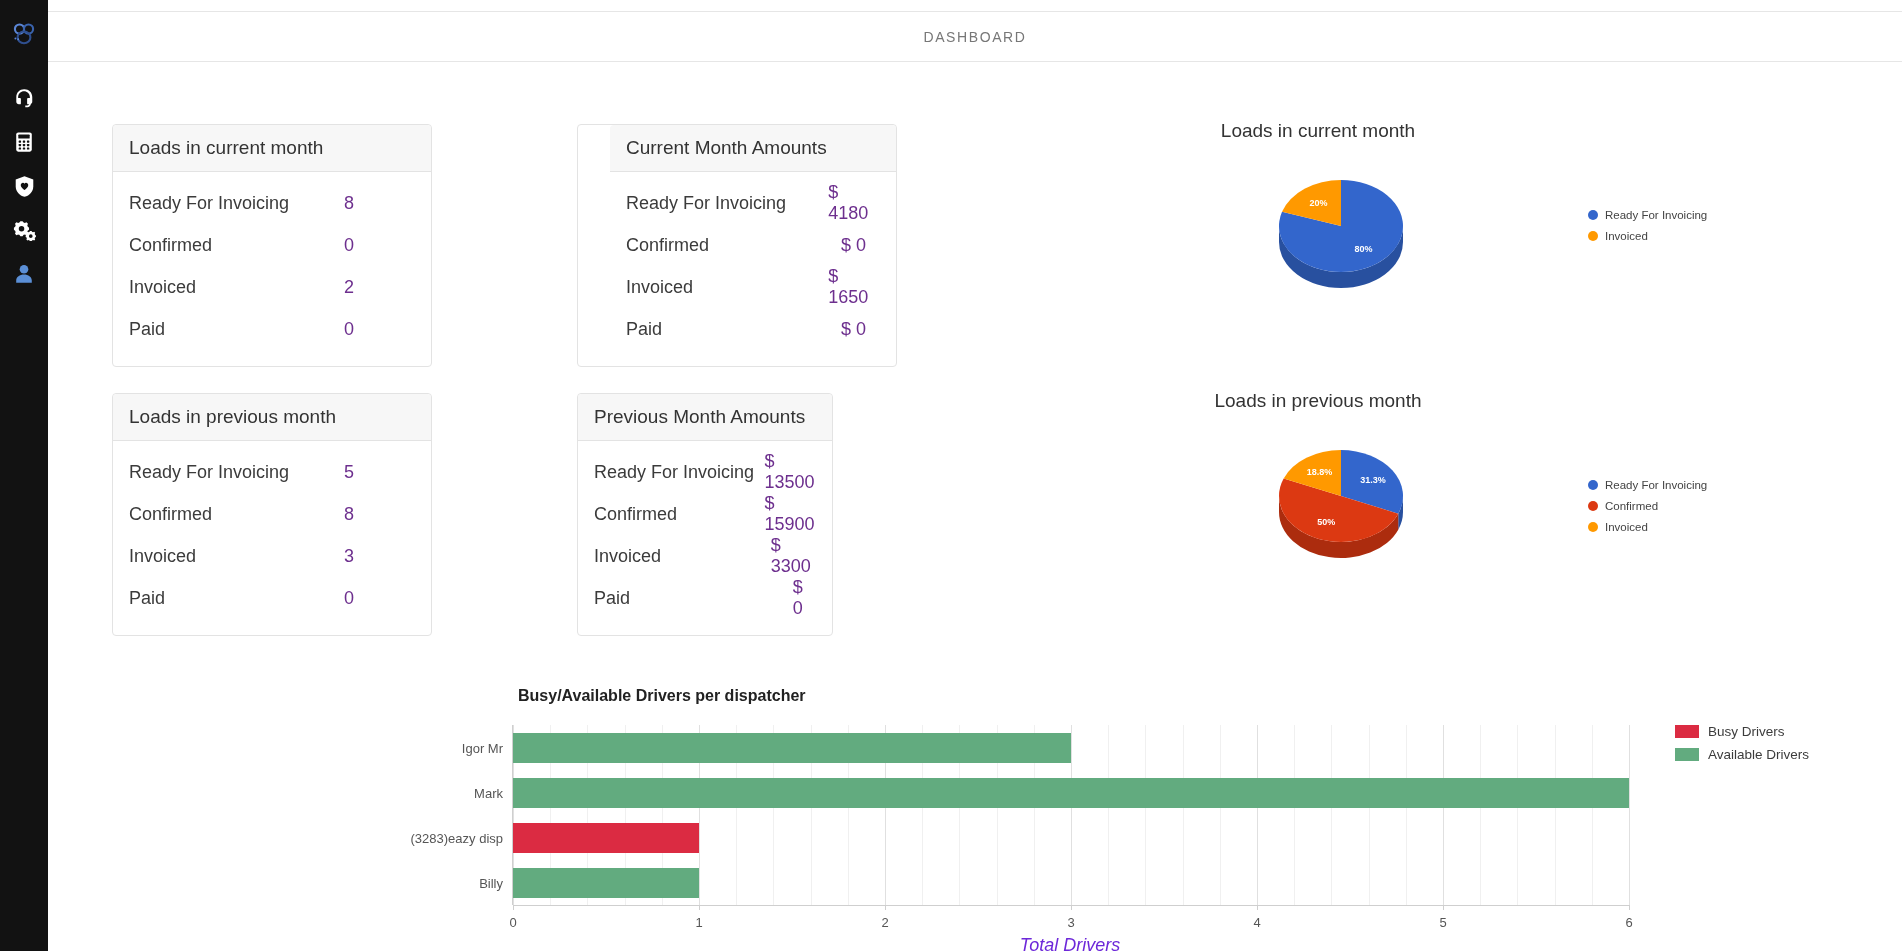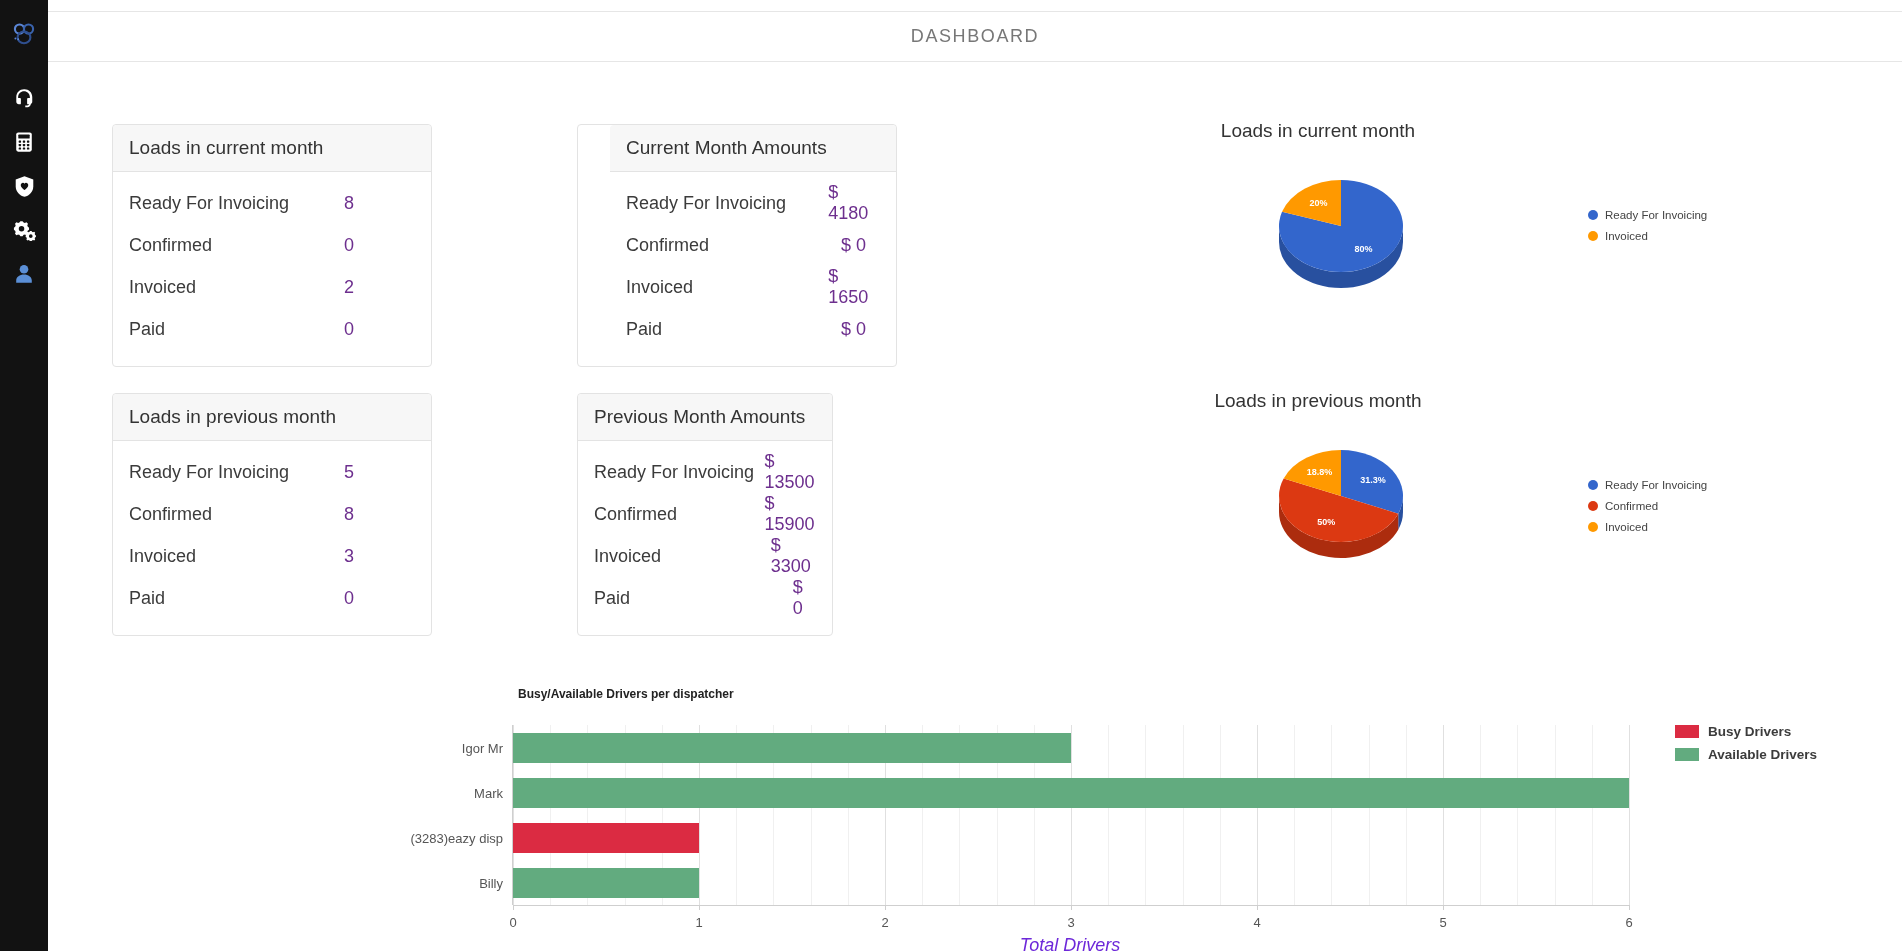--- a/index.html
+++ b/index.html
@@ -31,21 +31,21 @@
 
   .topbar {
     height: 12px; border-bottom: 1px solid #e6e6e6; background:#fff;
   }
   .header {
     height: 50px; border-bottom: 1px solid #e6e6e6;
     display: flex; align-items: center; justify-content: center;
     background: #fff;
   }
   .header-title {
-    font-size: 18px; color: #777777; letter-spacing: 1.6px;
+    font-size: 14px; color: #777777; letter-spacing: 1.6px;
     font-weight: 400;
   }
 
   .content { position: relative; width: 100%; height: 888px; }
 
   
   .card {
     position: absolute;
     background: #ffffff;
     border: 1px solid #e3e3e3;
@@ -100,21 +100,21 @@
   .legend-dot {
     width: 10px; height: 10px; border-radius: 50%;
     margin-right: 7px; flex: 0 0 auto;
   }
   .legend-text { font-size: 11.5px; color: #444444; }
 
   
   #bar-chart { position: absolute; left: 380px; top: 625px; width: 1500px; height: 250px; }
   .bar-title {
     position: absolute; left: 90px; top: 0;
-    font-size: 12px; font-weight: bold; color: #222222;
+    font-size: 16px; font-weight: bold; color: #222222;
   }
   .bar-plot {
     position: absolute; left: 84px; top: 38px;
     width: 1116px; height: 180px;
     border-left: 1px solid #cfcfcf;
   }
   .gridline {
     position: absolute; top: 0; bottom: 0; width: 1px;
     background: #eaeaea;
   }
@@ -135,21 +135,21 @@
     position: absolute; left: 0; top: 180px; width: 1116px; height: 1px;
     background: #cfcfcf;
   }
   .bar-xlabel {
     position: absolute; left: 84px; width: 1116px; top: 248px;
     text-align: center; font-size: 18px; font-style: italic; color: #6d28d9;
   }
   .bar-legend { position: absolute; left: 1247px; top: 35px; }
   .bar-legend-row { display: flex; align-items: center; height: 19px; margin-bottom: 4px; }
   .bar-legend-swatch { width: 24px; height: 13px; margin-right: 9px; }
-  .bar-legend-text { font-size: 13.5px; color: #3c3c3c; font-weight: bold; }
+  .bar-legend-text { font-size: 13.5px; color: #3c3c3c; }
 </style>
 </head>
 <body>
 
 <div class="app">
 
   <div class="sidebar">
 
     <div class="side-icon logo">
       <svg width="30" height="30" viewBox="0 0 30 30">

